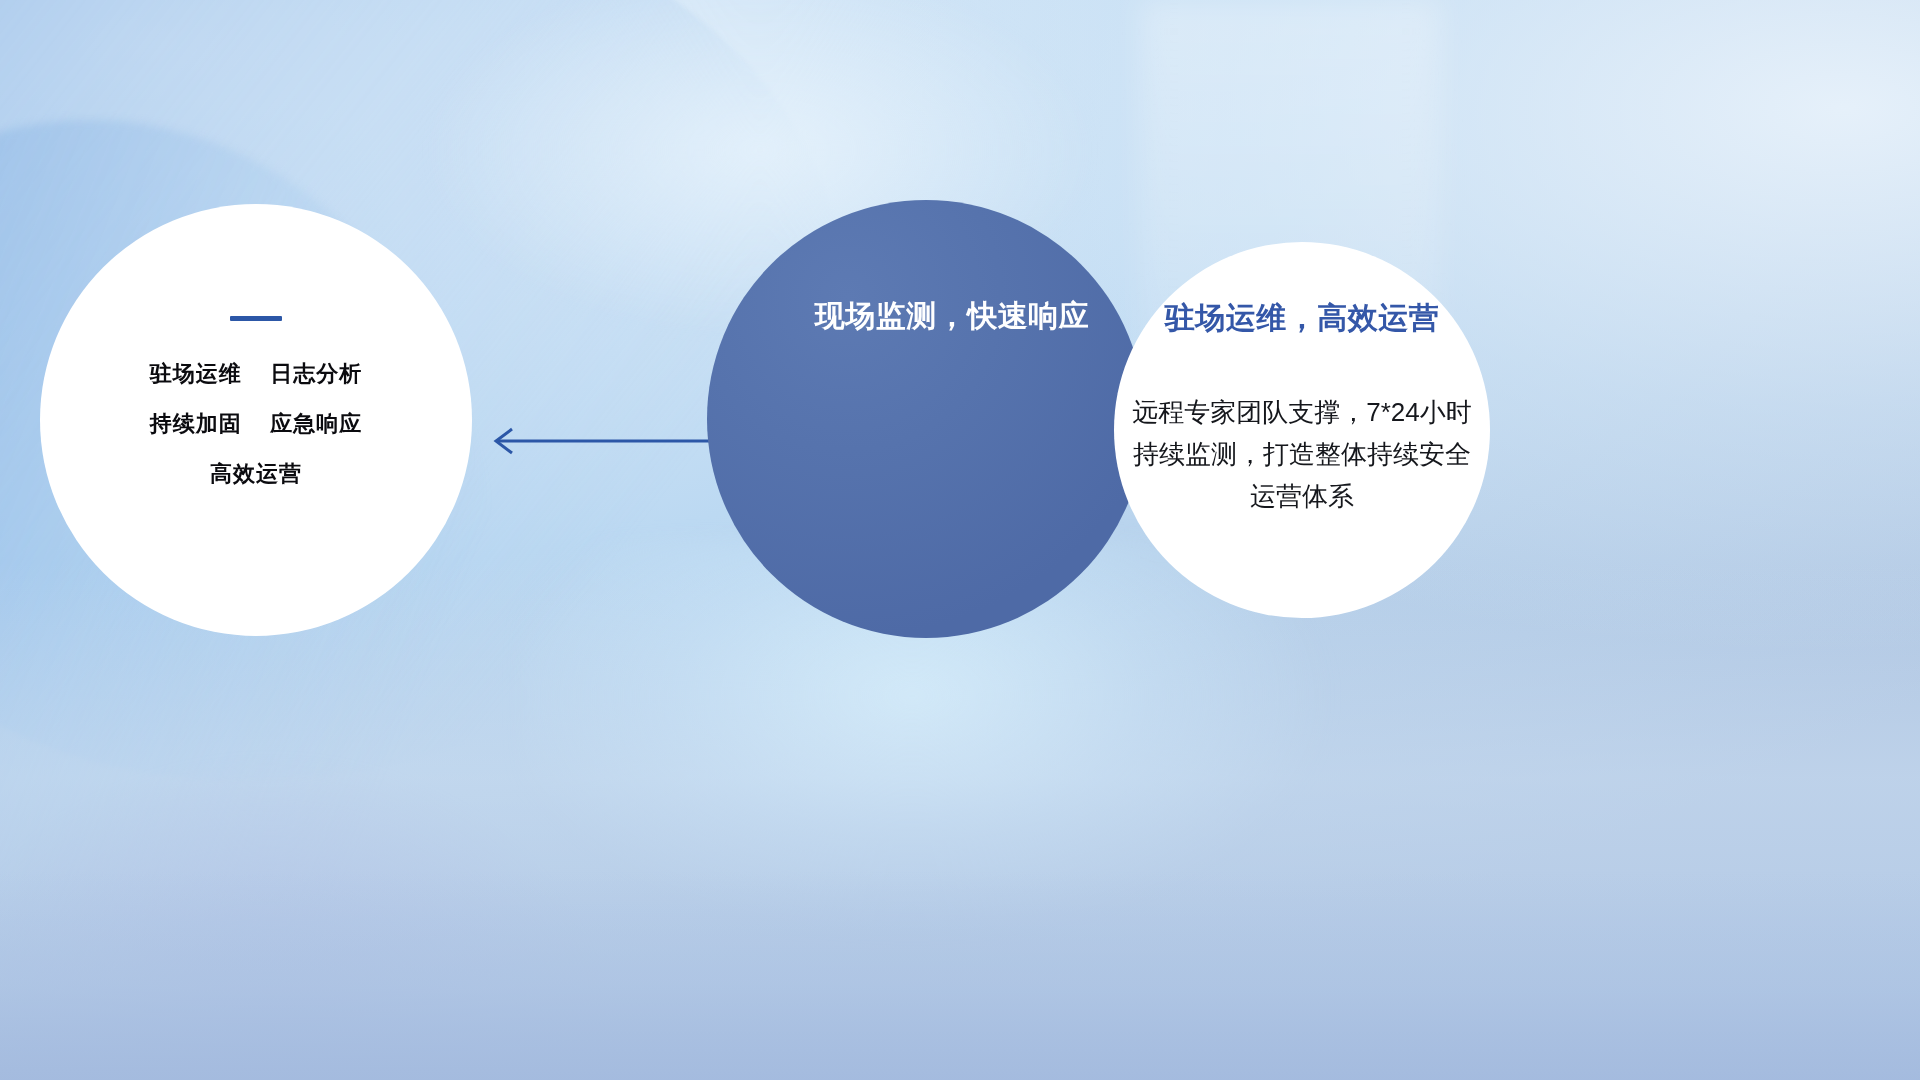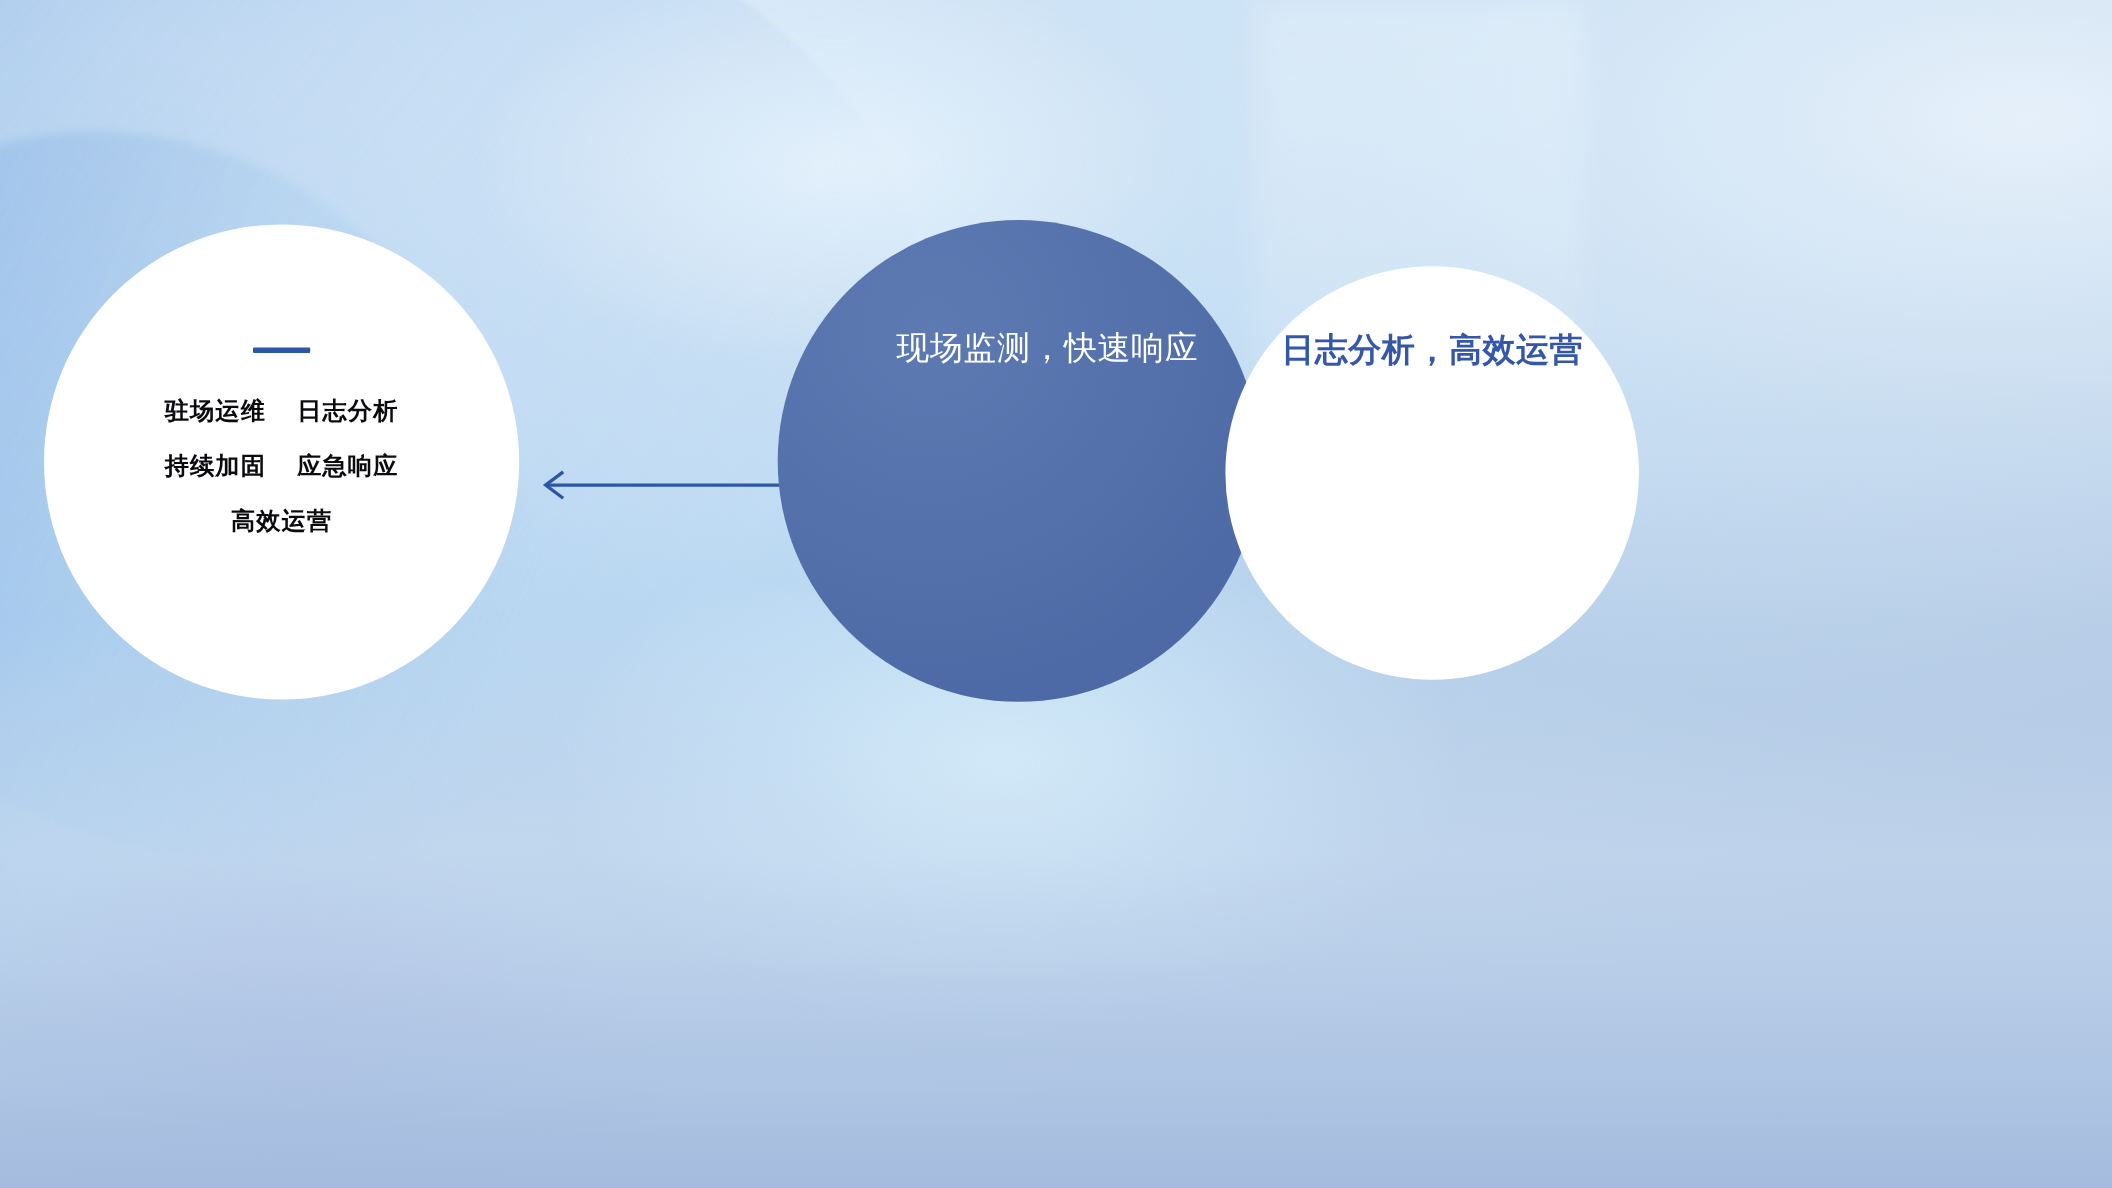--- a/index.html
+++ b/index.html
@@ -167,21 +167,21 @@
     left: 0; top: 0;
     width: 100%; height: 100%;
     box-sizing: border-box;
     padding: 96px 26px 26px 26px;
     display: flex;
     flex-direction: column;
     align-items: center;
   }
   .title-blue-card {
     font-size: 30px;
-    font-weight: normal;
+    font-weight: bold;
     color: #ffffff;
     letter-spacing: 0.5px;
     white-space: nowrap;
     margin-bottom: 58px;
     margin-left: 52px;
   }
   .body-blue-card {
     font-size: 26px;
     color: #ffffff;
     line-height: 1.62;
@@ -267,17 +267,18 @@
   </div>
 
   <div class="circle" id="circle-blue">
     <div class="inner">
       <div class="title-blue-card">现场监测，快速响应</div>
     </div>
   </div>
 
   <div class="circle" id="circle-right">
     <div class="inner">
-      <div class="title-right-card">日志分析，高效运营</div>
+      <div class="title-right-card">驻场运维，高效运营</div>
+      <div class="body-right-card">远程专家团队支撑，7*24小时持续监测，打造整体持续安全运营体系</div>
     </div>
   </div>
 
 </div>
 
 </body></html>

